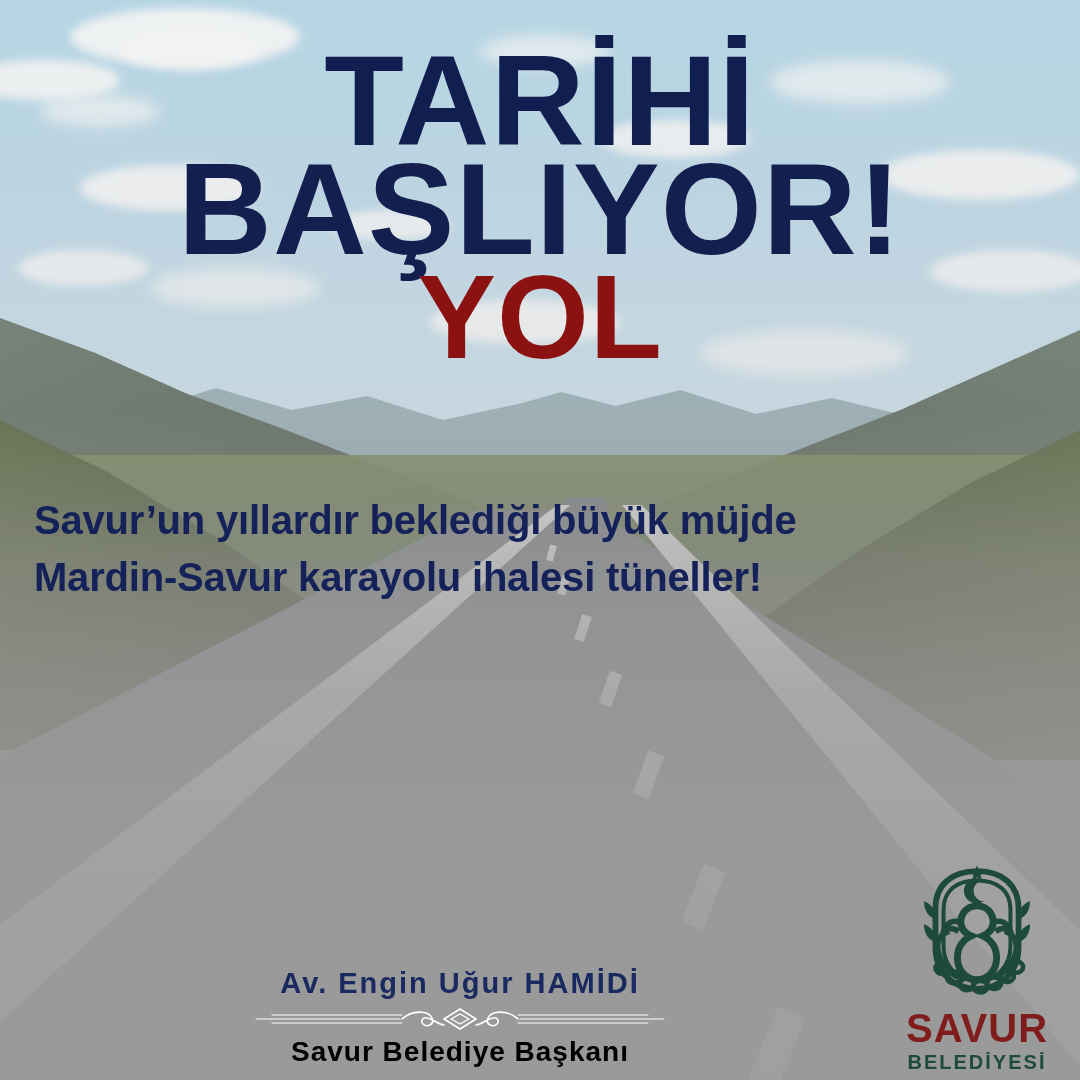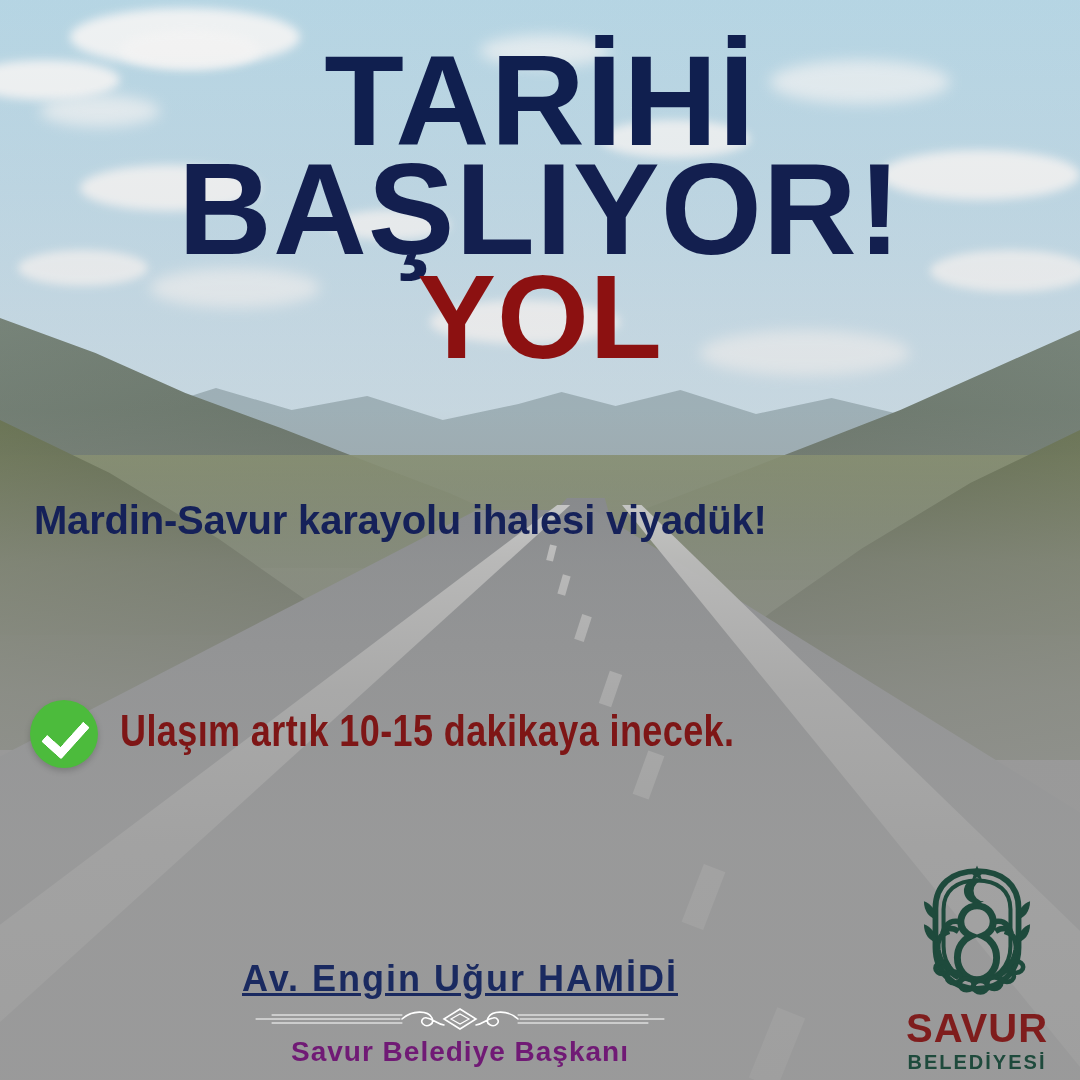--- a/index.html
+++ b/index.html
@@ -165,32 +165,31 @@
     letter-spacing:.5px;
     padding-top:2px;
   }
 
   
   .sign{
     position:absolute; left:0; right:160px; bottom:12px; text-align:center;
   }
   .sign-name{
     color:#1a2a60;
-    font-size:36px;
+    font-size:29px;
     font-weight:700;
     letter-spacing:2px;
-    text-decoration:underline;
   }
   .orn{
     position:relative;
     height:30px; width:420px; margin:4px auto 2px;
   }
   .orn svg{ display:block; width:100%; height:100%; }
   .sign-role{
-    color:#701a75;
+    color:#000000;
     font-size:28px;
     font-weight:700;
     letter-spacing:1px;
   }
 
   
   .logo{
     position:absolute; right:18px; bottom:8px;
     width:170px; text-align:center;
   }
@@ -254,28 +253,25 @@
 
   <div class="content">
 
     <div class="headline">
       <span class="h-line h1">TARİHİ</span>
       <span class="h-line h3">BAŞLIYOR!</span>
       <span class="h-line h2">YOL</span>
     </div>
 
     <div class="subtitle">
-      <div>Mardin-Savur karayolu ihalesi viyadük!</div>
+      <div>Savur’un yıllardır beklediği büyük müjde</div>
+      <div>Mardin-Savur karayolu ihalesi tüneller!</div>
     </div>
 
     <div class="bullets">
-      <div class="bullet">
-        <div class="check"></div>
-        <div class="btext">Ulaşım artık 10-15 dakikaya inecek.</div>
-      </div>
     </div>
 
     <div class="sign">
       <div class="sign-name">Av. Engin Uğur HAMİDİ</div>
       <div class="orn">
         <svg viewBox="0 0 420 30" fill="none" stroke="#ffffff" stroke-width="1.4" stroke-linecap="round">
           <path d="M6 15 H150" stroke-width="1"></path>
           <path d="M22 11 H152" stroke-width="1"></path>
           <path d="M22 19 H152" stroke-width="1"></path>
           <path d="M270 15 H414" stroke-width="1"></path>

